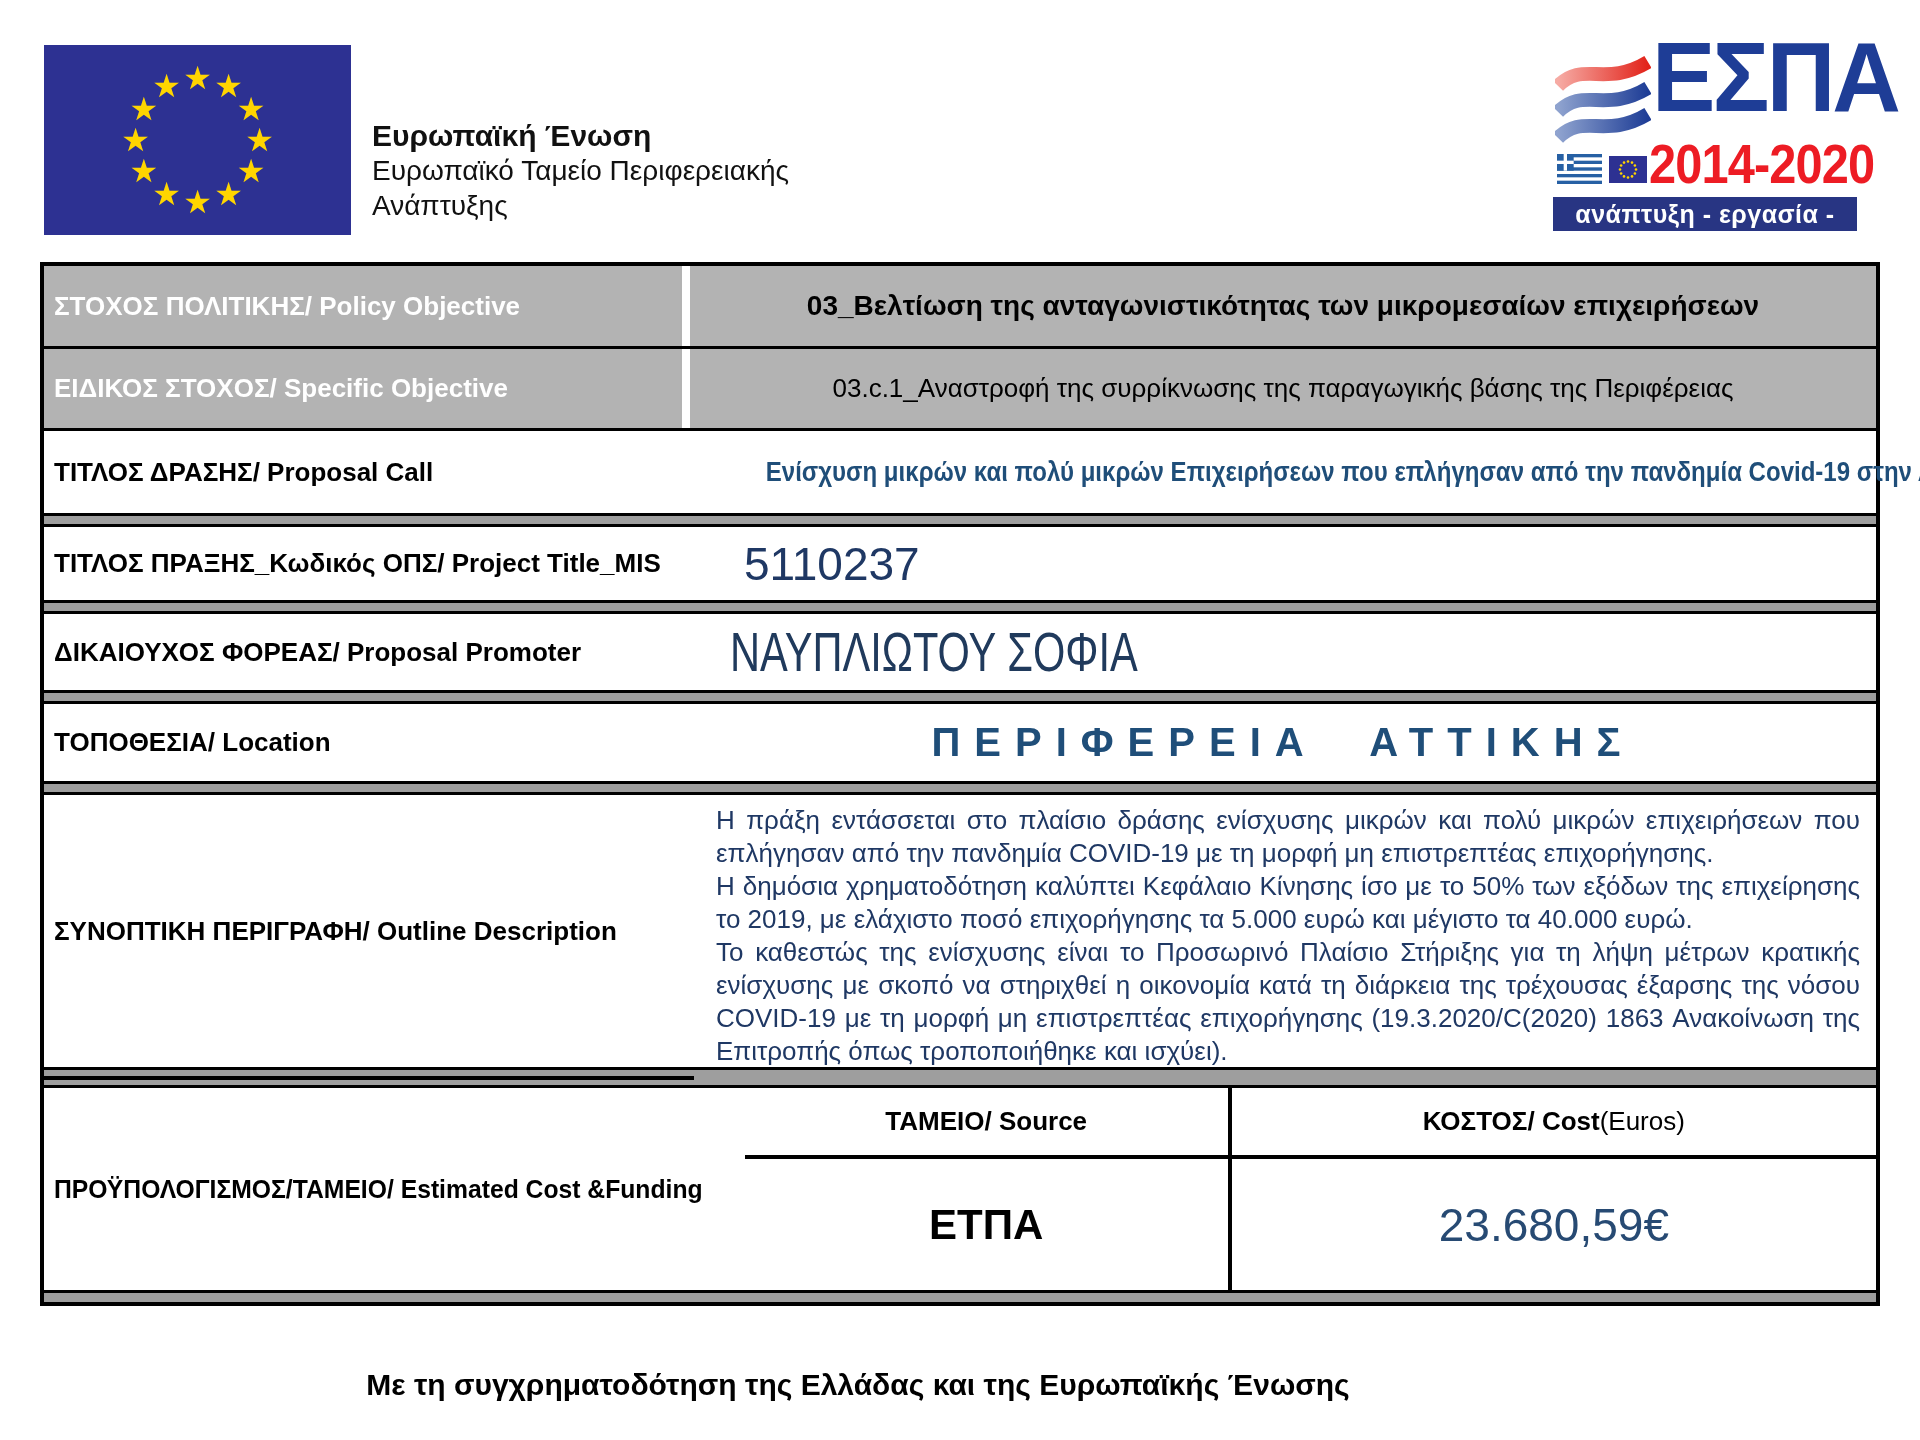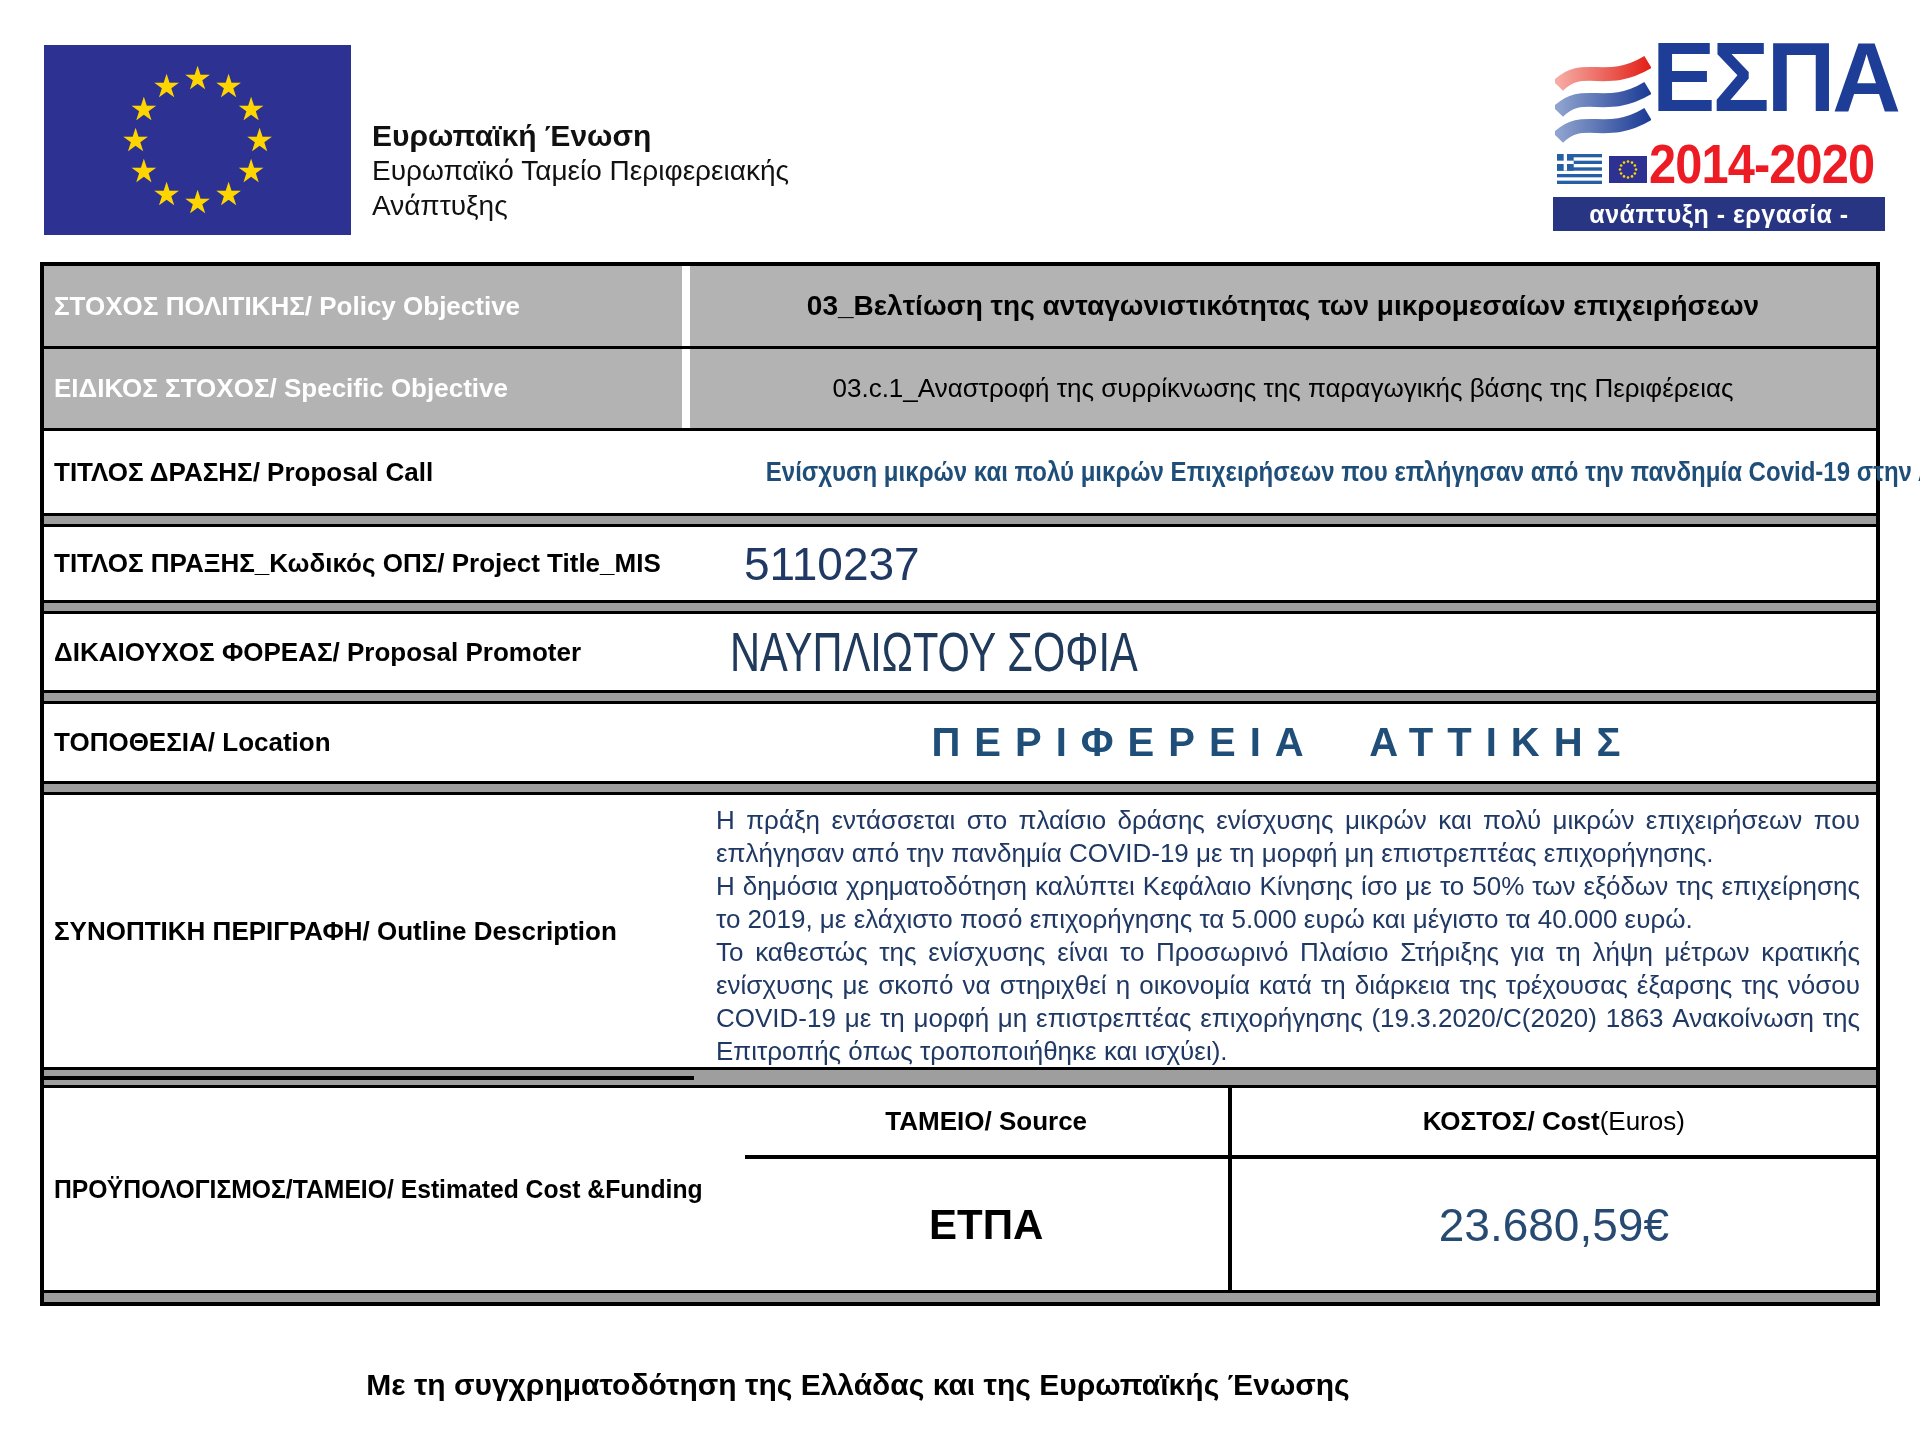--- a/index.html
+++ b/index.html
@@ -27,21 +27,21 @@
   .eu-text .t1{font-weight:bold;font-size:30px;}
 
   .espa{position:absolute;left:1553px;top:40px;width:335px;height:195px;}
   .espa .waves{position:absolute;left:2px;top:14px;}
   .espa .espa-title{position:absolute;left:99px;top:-14px;font-size:98px;font-weight:bold;
         letter-spacing:-3px;color:#1e3d96;line-height:1.05;transform:scaleX(.97);transform-origin:left top;}
   .espa .espa-period{position:absolute;left:96px;top:96px;font-size:56px;font-weight:bold;color:#ed1c24;
         letter-spacing:-1px;white-space:nowrap;transform:scaleX(.87);transform-origin:left top;line-height:1;}
   .espa .greek-flag{position:absolute;left:4px;top:114px;}
   .espa .eu-mini{position:absolute;left:56px;top:116px;}
-  .espa .espa-banner{position:absolute;left:0;top:157px;width:332px;height:34px;background:#283583;
+  .espa .espa-banner{position:absolute;left:0;top:157px;width:304px;height:34px;background:#283583;
         color:#fff;font-weight:bold;font-size:25px;text-align:center;line-height:34px;letter-spacing:.5px;}
 
   
   .doc-table{position:absolute;left:40px;top:262px;width:1840px;border:4px solid #000;box-sizing:border-box;
         background:#fff;}
   .doc-table *{box-sizing:border-box;}
   .row{display:flex;width:100%;}
   .lbl{flex:0 0 646px;border-right:8px solid #ffffff;display:flex;align-items:center;
         padding-left:10px;font-weight:bold;font-size:26px;white-space:nowrap;}
   .val{flex:1;display:flex;align-items:center;justify-content:center;text-align:center;}

